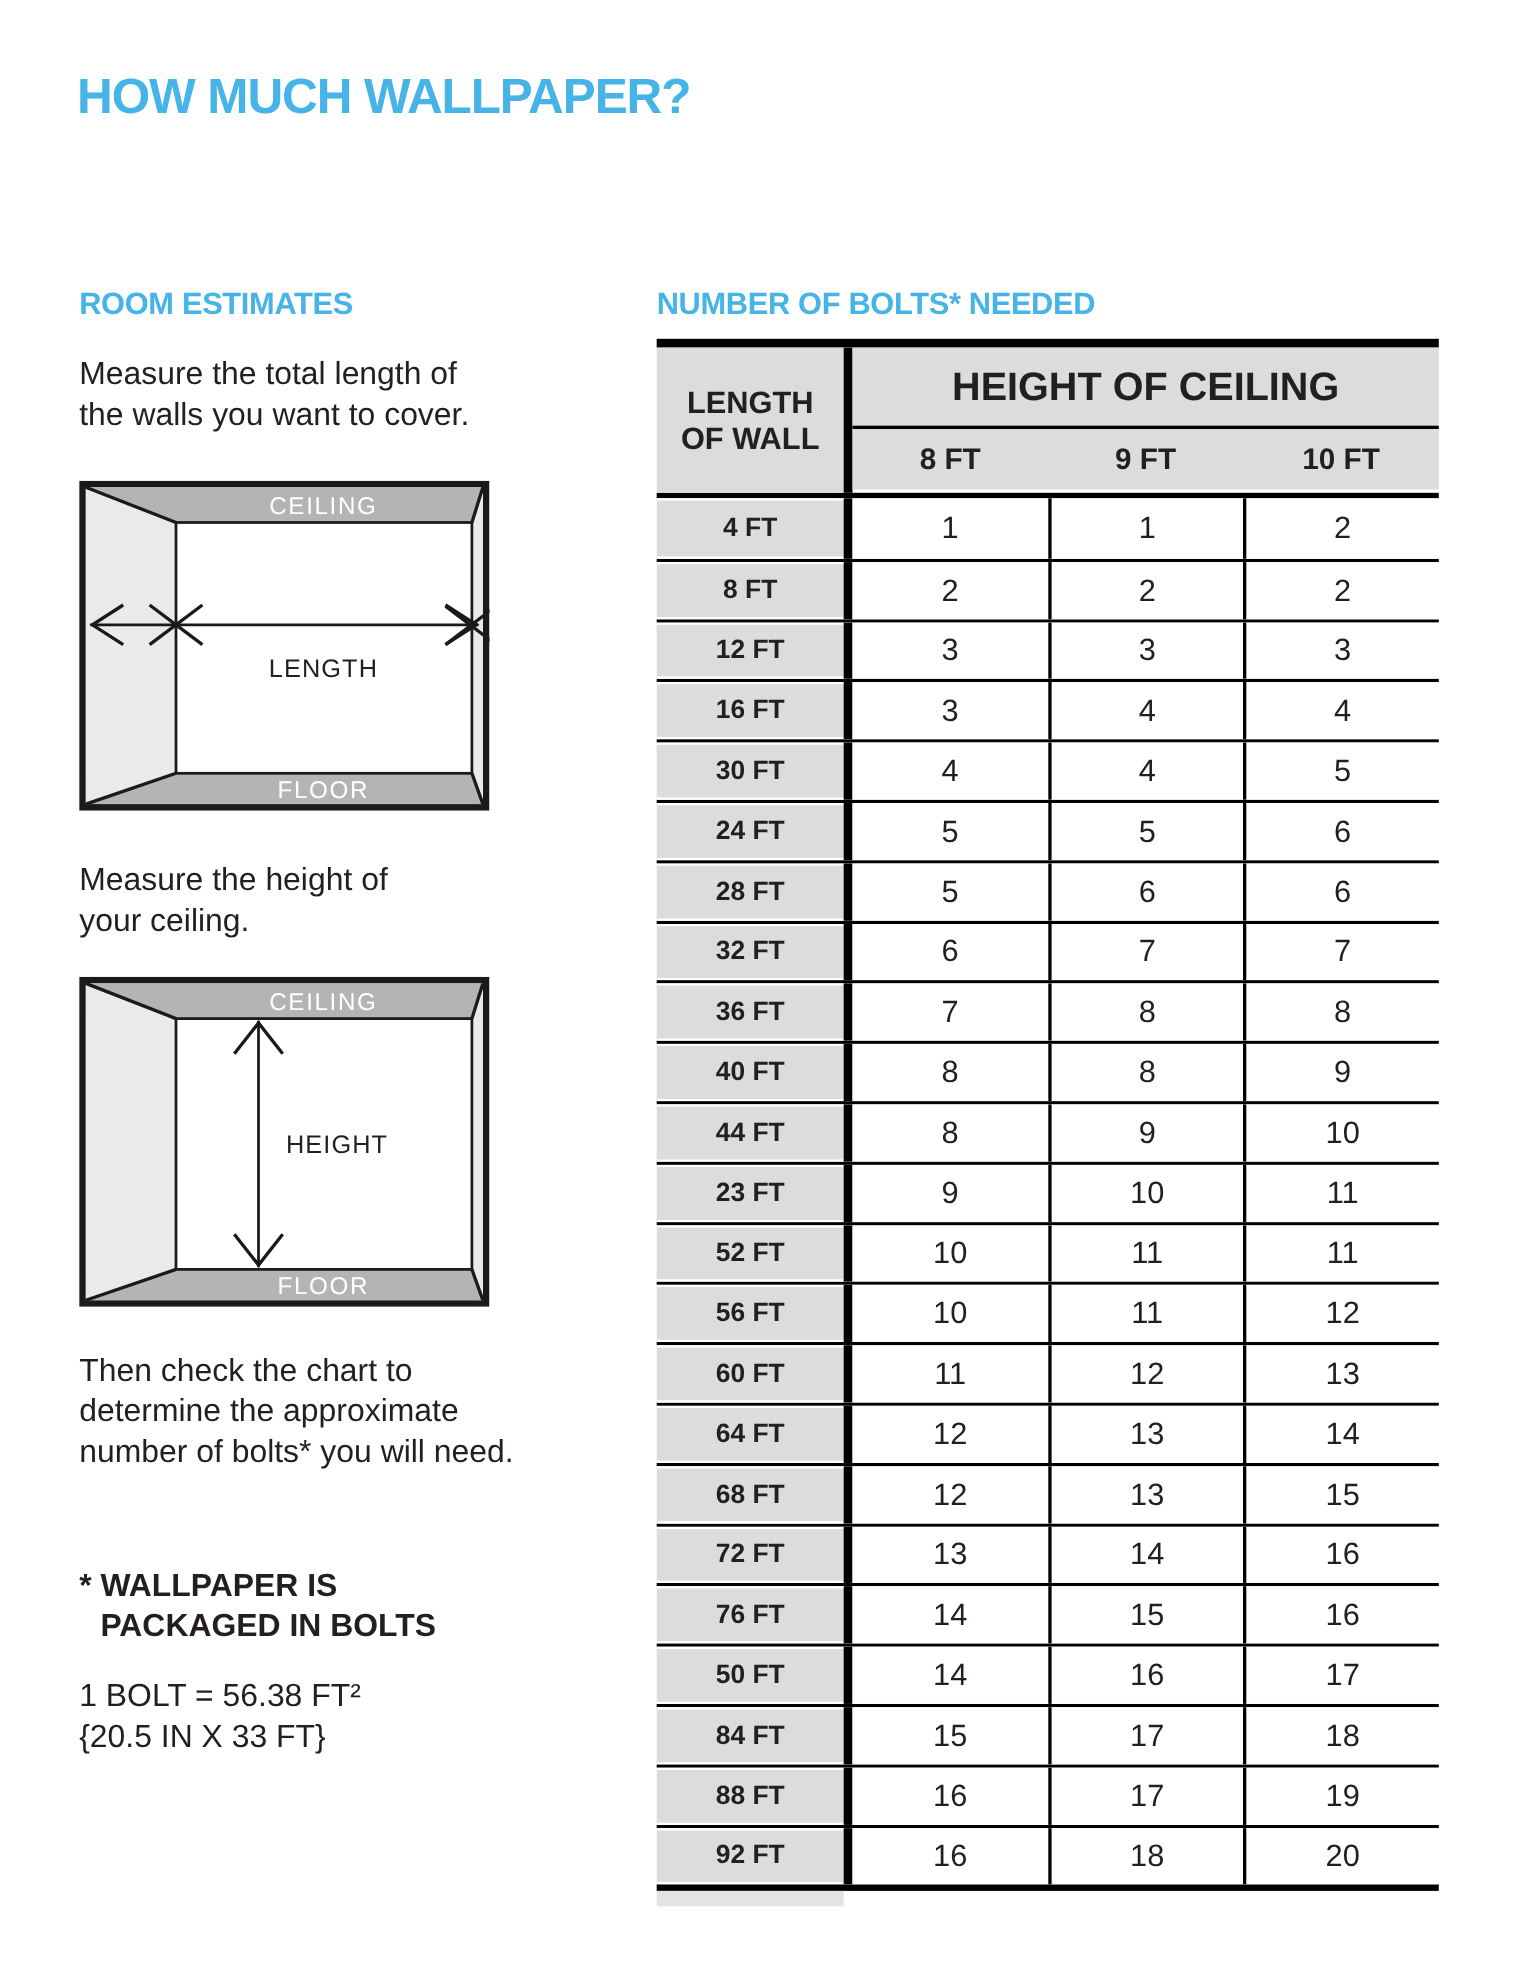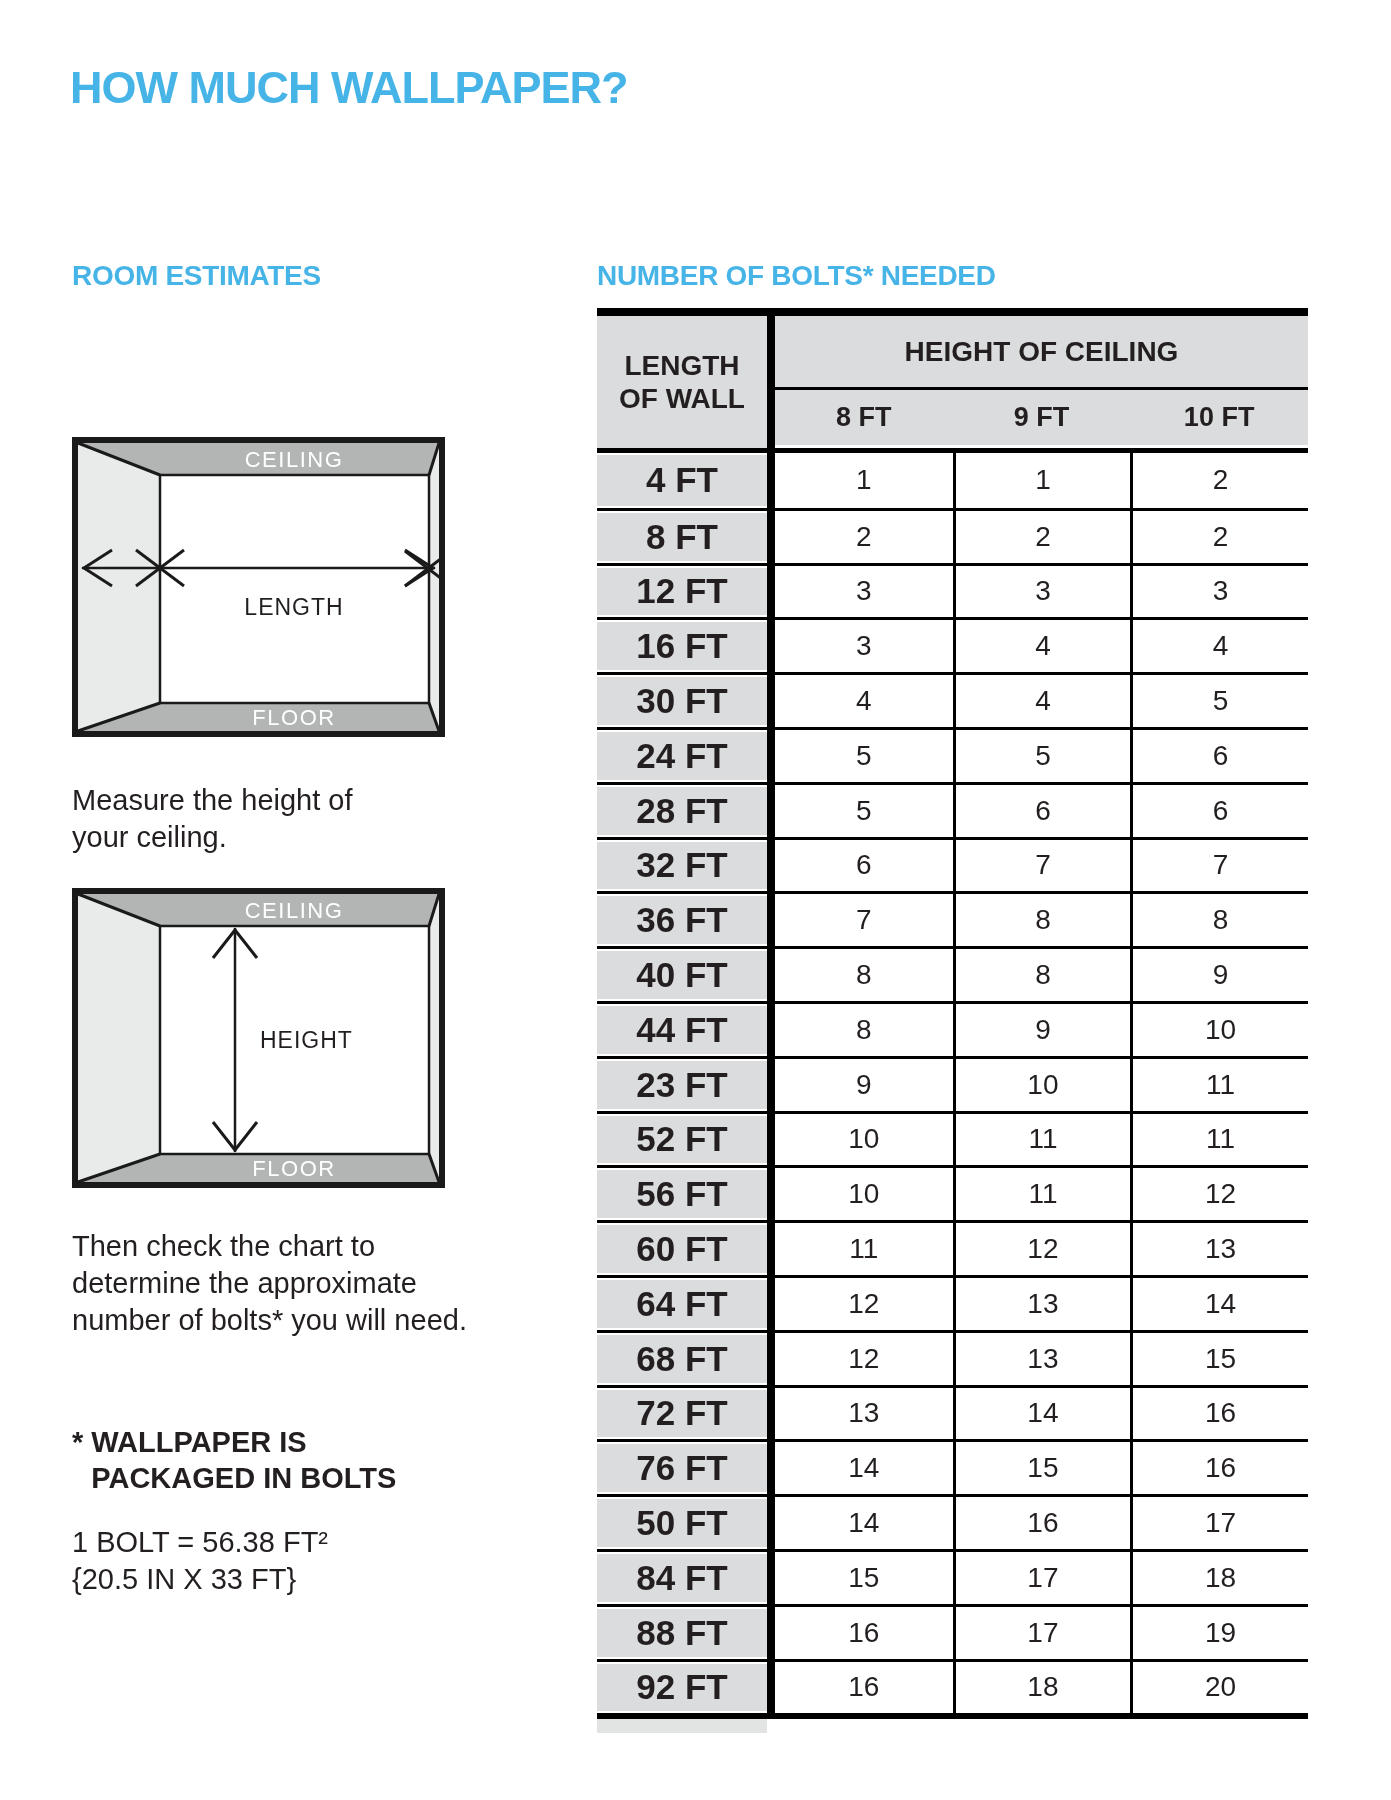--- a/index.html
+++ b/index.html
@@ -34,52 +34,54 @@
   }
   .thead-grid{display:grid;grid-template-columns:178px 533px;border-bottom:5px solid #000;}
   .len-head{
     background:#dbdcdd;border-right:8px solid #000;box-sizing:border-box;
     display:flex;align-items:center;justify-content:center;text-align:center;
     font-weight:bold;font-size:28px;line-height:33px;white-space:pre-line;height:132px;
   }
   .group-head{
     background:#dbdcdd;height:74px;box-sizing:border-box;border-bottom:3px solid #000;
     display:flex;align-items:center;justify-content:center;
-    font-weight:bold;font-size:28px;
+    font-weight:bold;font-size:36px;
   }
   .sub-row{display:grid;grid-template-columns:177.6px 177.7px 177.7px;height:55px;background:#dbdcdd;}
   .sub-row .sub-head{display:flex;align-items:center;justify-content:center;font-weight:bold;font-size:27px;}
   .tbody{display:block;}
   .trow{
     display:grid;grid-template-columns:178px 177.6px 177.7px 177.7px;
     height:54.8px;box-sizing:border-box;border-top:3px solid #000;
   }
   .trow:first-child{border-top:none;height:54.8px;}
   .cell{display:flex;align-items:center;justify-content:center;font-size:28px;}
   .len-cell{
-    background:#dbdcdd;font-weight:bold;font-size:35px;
+    background:#dbdcdd;font-weight:bold;font-size:24px;
     border-right:8px solid #000;box-sizing:border-box;
     box-shadow:inset 0 2px 0 #fff, inset 0 -2px 0 #fff;
   }
   .data-cell{background:#fff;}
   .divided{border-left:3px solid #000;box-sizing:border-box;}
   .stub{position:absolute;left:0;bottom:-20px;width:170px;height:14px;background:#e2e3e3;}
 
   svg .lbl-light{fill:#ffffff;font-family:"Liberation Sans",sans-serif;font-size:22px;letter-spacing:1.5px;}
   svg .lbl-dark{fill:#231f20;font-family:"Liberation Sans",sans-serif;font-size:23px;letter-spacing:1px;}
 </style>
 </head>
 <body>
 
 <div class="page">
 
   <div class="abs page-title">HOW MUCH WALLPAPER?</div>
 
   <div class="abs sec-head room-estimates-head">ROOM ESTIMATES</div>
 
+  <div class="abs body-text para1">Measure the total length of
+the walls you want to cover.</div>
 
   <svg class="abs diagram1" width="373" height="300" viewBox="0 0 373 300">
     <rect x="3" y="3" width="367" height="294" fill="#ffffff" stroke="#1a1a1a" stroke-width="6"></rect>
     <polygon points="6,6 88,38 88,266 6,294" fill="#e9eaea"></polygon>
     <polygon points="367,6 357,38 357,266 367,294" fill="#e9eaea"></polygon>
     <polygon points="6,6 367,6 357,38 88,38" fill="#b3b5b5"></polygon>
     <polygon points="6,294 367,294 357,266 88,266" fill="#b3b5b5"></polygon>
     <rect x="88" y="38" width="269" height="228" fill="#ffffff" stroke="#1a1a1a" stroke-width="2.5"></rect>
     <line x1="6" y1="6" x2="88" y2="38" stroke="#1a1a1a" stroke-width="3"></line>
     <line x1="367" y1="6" x2="357" y2="38" stroke="#1a1a1a" stroke-width="3"></line>

